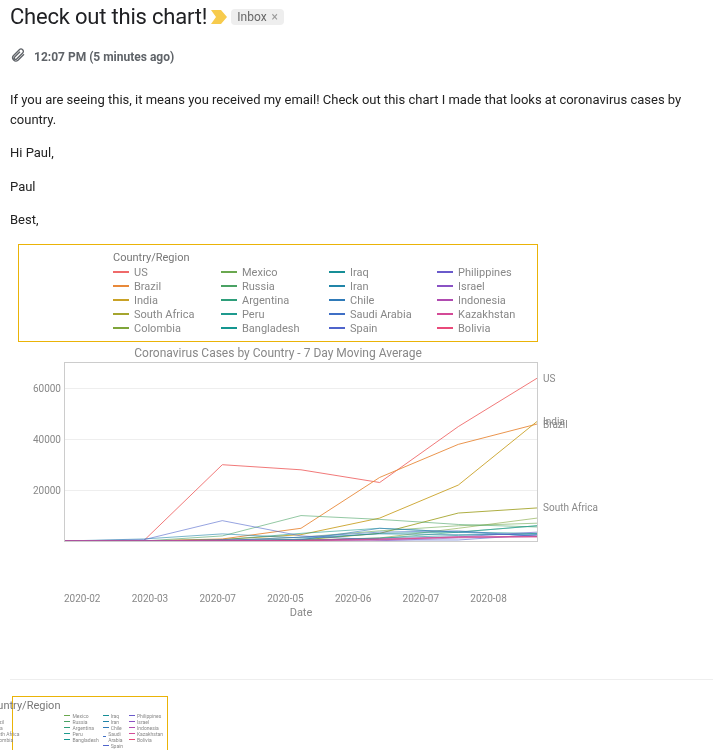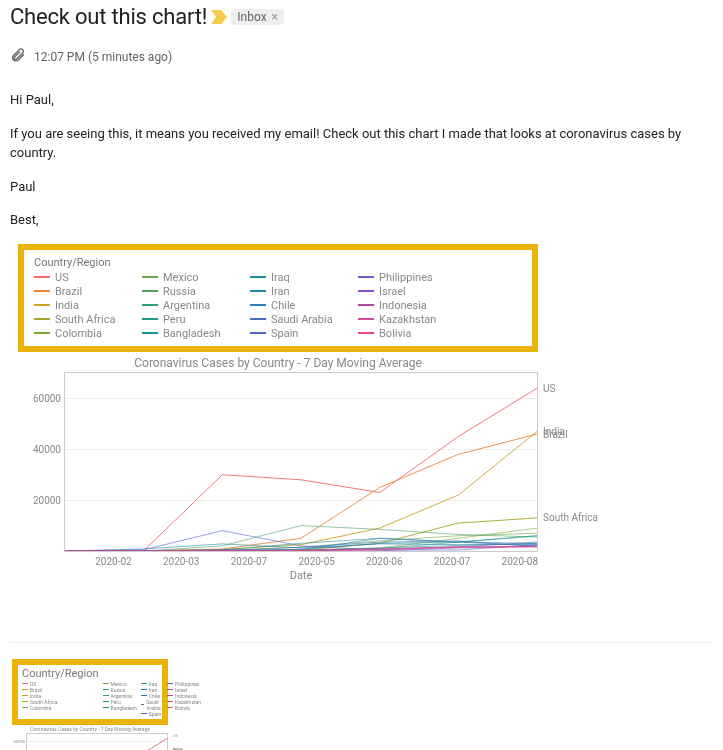--- a/index.html
+++ b/index.html
@@ -18,39 +18,39 @@
     display:inline-flex; align-items:flex-start; gap:5px;
     background:#eee; color:#666; font-size:12px;
     border-radius:4px; padding:1px 6px;
   }
   .label-chip .x { color:#999; cursor:pointer; }
   .header-row { display:flex; align-items:flex-start; }
   .sender-block { flex:1; }
   .sender { font-weight:700; font-size:13px; color:#202124; }
   .recip { color:#5f6368; font-size:12px; display:flex; align-items:center; gap:3px; margin-top:2px;}
   .recip .caret { font-size:9px; color:#999;}
-  .meta-right { display:flex; align-items:center; gap:8px; color:#5f6368; font-size:12px; white-space:nowrap; }
+  .meta-right { display:flex; align-items:center; gap:8px; color:#5f6368; font-size:12px; white-space:nowrap;font-weight:bold; }
   .body-text { padding-top:24px; font-size:13px; line-height:1.5; color:#222;}
   .body-text p { margin-bottom:14px; }
   .chart-wrap { margin-top:6px; margin-left:8px; width:520px;}
   .legend-box {
-    border:6px solid #eab308; padding:6px 10px 6px 10px; display:flex; gap:18px;
-    font-size:11px; color:#777;
+    border:1px solid #eab308; padding:6px 10px 6px 10px; display:flex; gap:18px;
+    font-size:11px; color:#777;justify-content:flex-end;
   }
   .legend-col { display:flex; flex-direction:column; gap:1px; min-width:90px;}
   .legend-col .hdr { font-size:11px; color:#777; margin-bottom:1px;}
   .leg-item { display:flex; align-items:center; gap:5px; font-size:11px; color:#888;}
   .swatch { width:16px; height:0; border-top:2px solid currentColor;}
   .chart-title { text-align:center; font-size:12px; color:#888; margin:4px 0 2px 0;}
   .plot-area { position:relative; margin-left:46px; height:180px; border:1px solid #ccc; background:#fff;}
   .ygrid { position:absolute; left:0; right:0; border-top:1px solid #eee;}
   .ytick { position:absolute; left:-42px; width:38px; text-align:right; font-size:10px; color:#888; transform:translateY(-50%);}
   .ylab { position:absolute; left:-10px; top:290px; transform:rotate(-90deg); transform-origin:left top; font-size:11px; color:#888;}
   .xticks { display:flex; margin-left:46px; font-size:10px; color:#888;}
-  .xtick { flex:1; text-align:right; padding-top:4px;}
+  .xtick { flex:1; text-align:left; padding-top:19px;margin-top:32px;}
   .xlab { text-align:center; font-size:11px; color:#888; margin-left:46px; margin-top:2px;}
   svg.lines { position:absolute; left:0; top:0; width:100%; height:100%;}
   .end-label { position:absolute; font-size:10px; color:#888; white-space:nowrap;}
   hr.sep { border:none; border-top:1px solid #eee; margin:60px 0 14px 0;}
   .thumb { width:160px; padding:2px;}
   .thumb .chart-wrap { width:156px; margin:0; transform-origin:top left;}
   .thumb .legend-box{ font-size:5px; padding:2px 4px; gap:4px;}
   .thumb .legend-col{ min-width:auto; gap:0;}
   .thumb .leg-item{ font-size:5px; gap:2px;}
   .thumb .swatch{ width:6px; border-top-width:1px;}
@@ -80,22 +80,22 @@
     <span>
       <svg width="16" height="16" viewBox="0 0 24 24" fill="none" stroke="#5f6368" stroke-width="2">
           <path d="M21 11l-9 9a5 5 0 0 1-7-7l9-9a3.5 3.5 0 0 1 5 5l-9 9a2 2 0 0 1-3-3l8-8"></path>
         </svg>
     </span>
     <span>12:07 PM (5 minutes ago)</span>
   </div>
 </div>
 
 <div class="body-text">
+  <p>If you are seeing this, it means you received my email! Check out this chart I made that looks at coronavirus cases by country.</p>
   <p>Hi Paul,</p>
-  <p>If you are seeing this, it means you received my email! Check out this chart I made that looks at coronavirus cases by country.</p>
   <p>Paul</p>
   <p>Best,</p>
 </div>
 
 <div class="chart-wrap" id="main-chart">
     <div class="legend-box">
       <div class="legend-col">
         <div class="hdr">Country/Region</div>
         <div class="leg-item">
           <span class="swatch" style="color: rgb(239, 106, 106);"></span>

